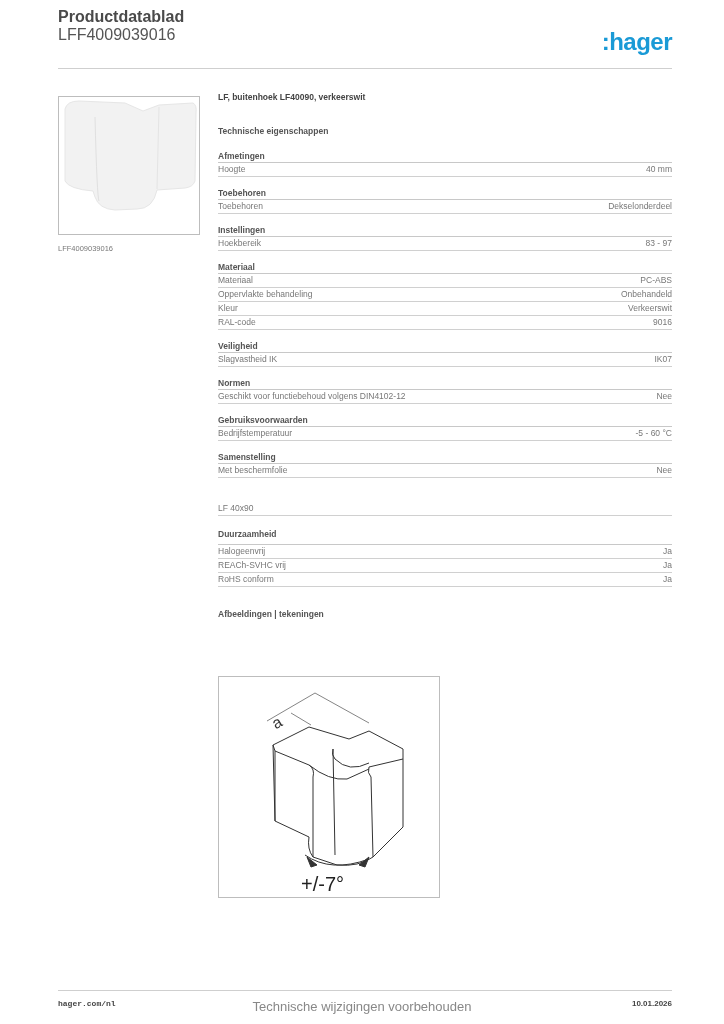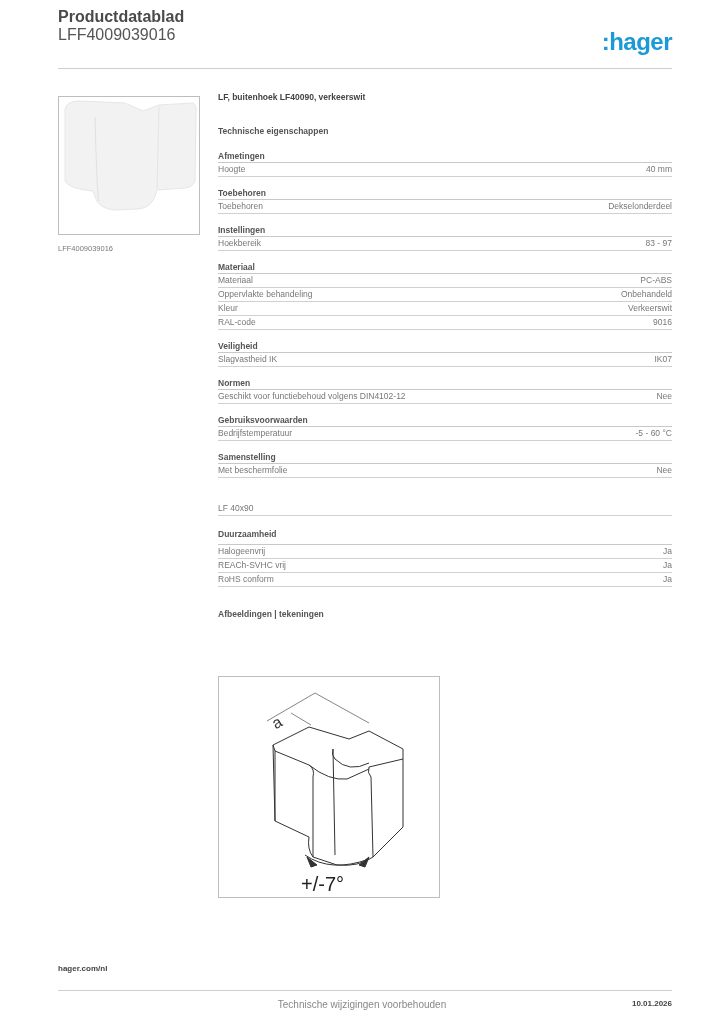--- a/index.html
+++ b/index.html
@@ -13,22 +13,22 @@
   .photo-caption{position:absolute;left:58px;top:244px;font-size:7.5px;color:#777;}
   .main{position:absolute;left:218px;width:454px;top:92px;}
   .prod-name{font-size:8.5px;font-weight:bold;color:#444;height:14px;}
   .tech-title{font-size:8.5px;font-weight:bold;color:#555;margin-top:20px;height:14px;}
   .section{margin-top:10px;}
   .sec-head{font-size:8.5px;font-weight:bold;color:#555;height:12px;line-height:12px;border-bottom:1.5px solid #c8c8c8;}
   .row{display:flex;justify-content:space-between;font-size:8.5px;color:#777;height:13px;line-height:13px;border-bottom:1.2px solid #d0d0d0;text-align:right;}
   .gap{height:14px;}
   .drawing-box{position:absolute;left:218px;top:676px;width:222px;height:222px;border:1px solid #bdbdbd;box-sizing:border-box;}
   .hr-bottom{position:absolute;left:58px;right:52px;top:990px;height:1px;background:#cfcfcf;}
-  .footer-left{position:absolute;left:58px;top:964px;font-size:8px;font-weight:bold;color:#444;}
-  .footer-mid{position:absolute;left:0;width:724px;top:999px;text-align:center;font-size:10px;color:#888;}
+  .footer-left{position:absolute;left:58px;top:999px;font-size:8px;font-weight:bold;color:#444;font-family:Liberation Mono, monospace;}
+  .footer-mid{position:absolute;left:0;width:724px;top:999px;text-align:center;font-size:13px;color:#888;}
   .footer-right{position:absolute;right:52px;top:999px;font-size:8px;font-weight:bold;color:#444;}
 </style>
 </head>
 <body>
 
 <div class="header">
   <div class="doc-title">Productdatablad</div>
   <div class="doc-code">LFF4009039016</div>
 </div>
 <div class="logo">:hager</div>

